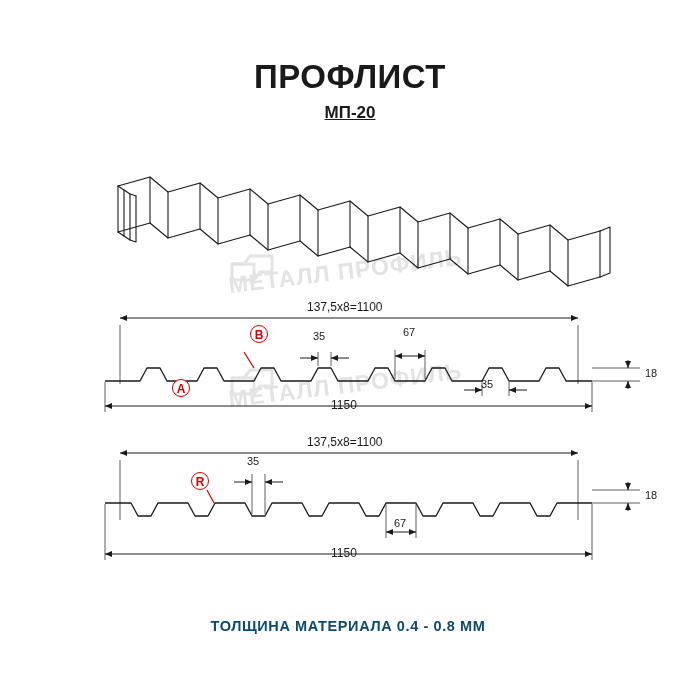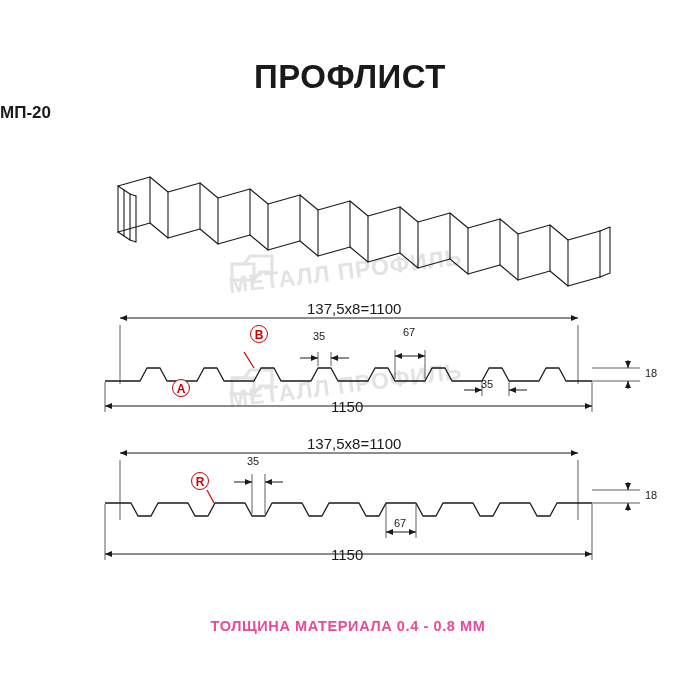--- a/index.html
+++ b/index.html
@@ -32,36 +32,38 @@
     font-size: 33px;
     font-weight: bold;
     letter-spacing: 0.5px;
     color: #1a1a1a;
   }
   .subtitle {
     position: absolute;
     left: 0;
     top: 103px;
     width: 700px;
+    text-align: center;
     font-size: 17px;
     font-weight: bold;
     color: #1a1a1a;
+    text-decoration: underline;
   }
 
   
   .footer-note {
     position: absolute;
     left: 0;
     top: 618px;
     width: 696px;
     text-align: center;
     font-size: 14.5px;
     font-weight: bold;
     letter-spacing: 0.6px;
-    color: #ec4899;
+    color: #0c4a6e;
   }
 
   
   .watermark {
     position: absolute;
     color: #e3e3e3;
     font-weight: bold;
     font-size: 23px;
     letter-spacing: 1px;
     white-space: nowrap;
@@ -80,21 +82,21 @@
   .draw {
     position: absolute;
     left: 0; top: 0;
     width: 700px;
     height: 700px;
   }
   .draw svg { display: block; }
 
   .lbl {
     position: absolute;
-    font-size: 15px;
+    font-size: 12px;
     color: #1a1a1a;
     white-space: nowrap;
   }
   .lbl.small { font-size: 11px; text-align: right; }
   .marker-letter {
     position: absolute;
     font-size: 12px;
     font-weight: bold;
     color: #cc0000;
     width: 18px;

